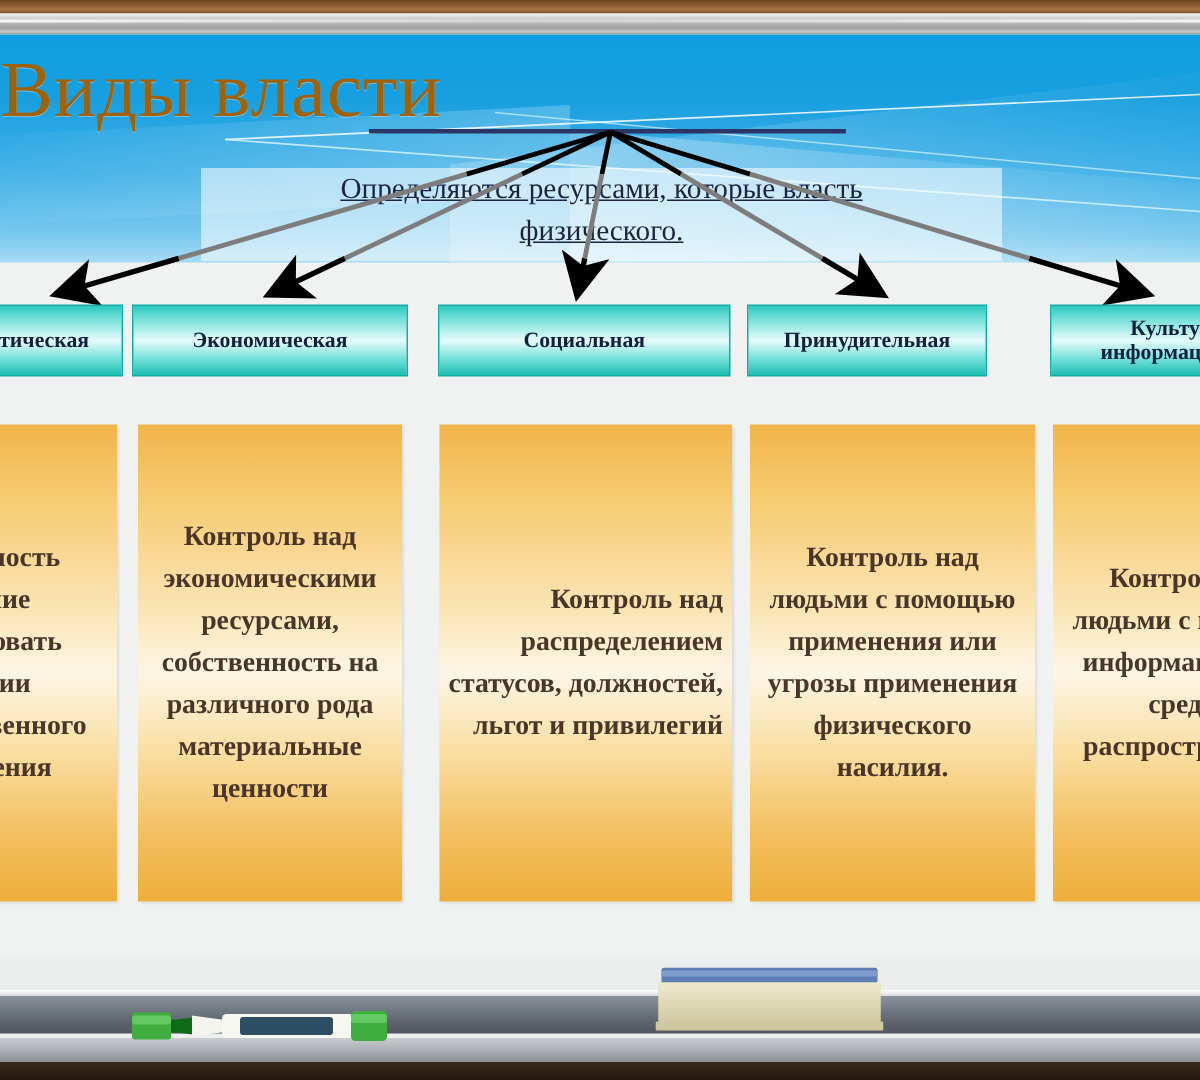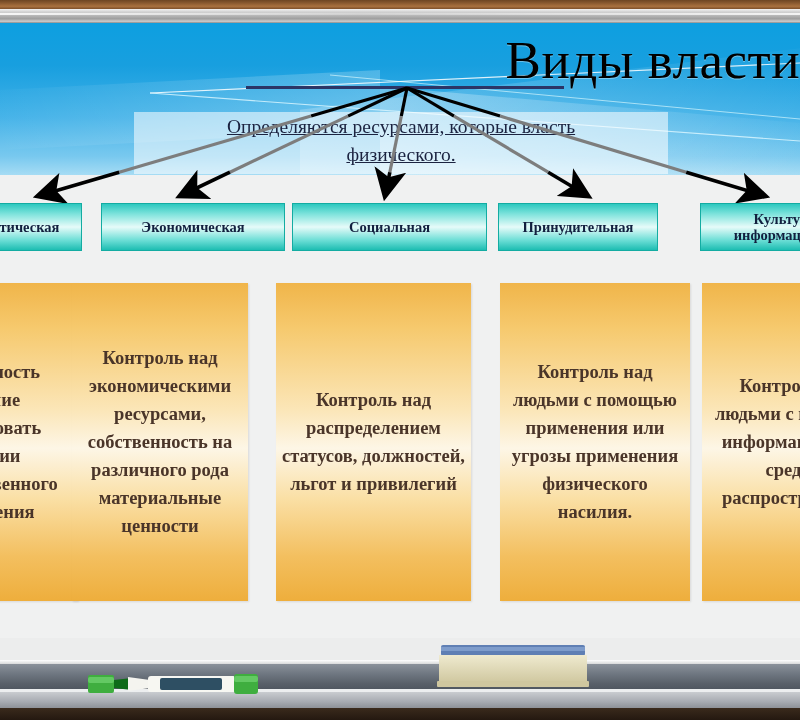--- a/index.html
+++ b/index.html
@@ -29,22 +29,22 @@
   .sw1{left:300px;top:40px;width:760px;height:120px;
     background:linear-gradient(110deg,rgba(255,255,255,.22),rgba(255,255,255,0) 70%);
     transform:skewY(-7deg);}
   .sw2{left:380px;top:86px;width:520px;height:90px;
     background:linear-gradient(100deg,rgba(255,255,255,.30),rgba(255,255,255,.02) 80%);
     transform:skewY(5deg);}
   .sw3{left:-40px;top:58px;width:420px;height:60px;
     background:linear-gradient(90deg,rgba(255,255,255,0),rgba(255,255,255,.22));
     transform:skewY(-3deg);}
 
-  .title{position:absolute;left:0;top:32px;width:800px;text-align:right;
-    font-size:53px;line-height:56px;color:#000000;letter-spacing:.5px;
+  .title{position:absolute;left:0;top:32px;width:800px;text-align:left;
+    font-size:53px;line-height:56px;color:#a16207;letter-spacing:.5px;
     text-shadow:0 1px 0 rgba(255,255,255,.35);}
   .title-rule{position:absolute;left:246px;top:86px;width:318px;height:3px;background:#2b3566;}
 
   .subtitle-box{position:absolute;left:134px;top:112px;width:534px;height:62px;
     background:rgba(255,255,255,.55);}
   .subtitle{position:absolute;left:134px;top:113px;width:534px;text-align:center;
     font-size:19.5px;line-height:28px;color:#1b2340;}
   .subtitle span{text-decoration:underline;}
 
   
@@ -130,42 +130,42 @@
         <line x1="407" y1="88" x2="500.08" y2="116.08" stroke="#000000" stroke-width="3.2"></line>
         <line x1="500.08" y1="116.08" x2="686.24" y2="172.24" stroke="#7d7d7d" stroke-width="3.2"></line>
         <line x1="686.24" y1="172.24" x2="765" y2="196" stroke="#000000" stroke-width="3.6" marker-end="url(#ah)"></line>
       </g>
   </svg>
 
   <div id="cat-row">
       <div class="cat" style="left: -58px; width: 140px;">
         <span>Политическая</span>
       </div>
-      <div class="cat" style="left: 101px; width: 184px;">
+      <div class="cat" style="left: 88px; width: 184px;">
         <span>Экономическая</span>
       </div>
       <div class="cat" style="left: 292px; width: 195px;">
         <span>Социальная</span>
       </div>
       <div class="cat" style="left: 498px; width: 160px;">
         <span>Принудительная</span>
       </div>
       <div class="cat" style="left: 700px; width: 182px;">
         <span>Культурно-информационная</span>
       </div>
     </div>
 
   <div id="card-row">
       <div class="card" style="left: -108px; width: 186px;">
         <span>Возможность влияние использовать санкции государственного управления</span>
       </div>
-      <div class="card" style="left: 72px; width: 176px;">
+      <div class="card" style="left: 92px; width: 176px;">
         <span>Контроль над экономическими ресурсами, собственность на различного рода материальные ценности</span>
       </div>
-      <div class="card" style="left: 276px; width: 195px;">
+      <div class="card" style="left: 293px; width: 195px; text-align: right;">
         <span>Контроль над распределением статусов, должностей, льгот и привилегий</span>
       </div>
       <div class="card" style="left: 500px; width: 190px;">
         <span>Контроль над людьми с помощью применения или угрозы применения физического насилия.</span>
       </div>
       <div class="card" style="left: 702px; width: 190px;">
         <span>Контроль над людьми с помощью информационных средств распространения.</span>
       </div>
     </div>
 

